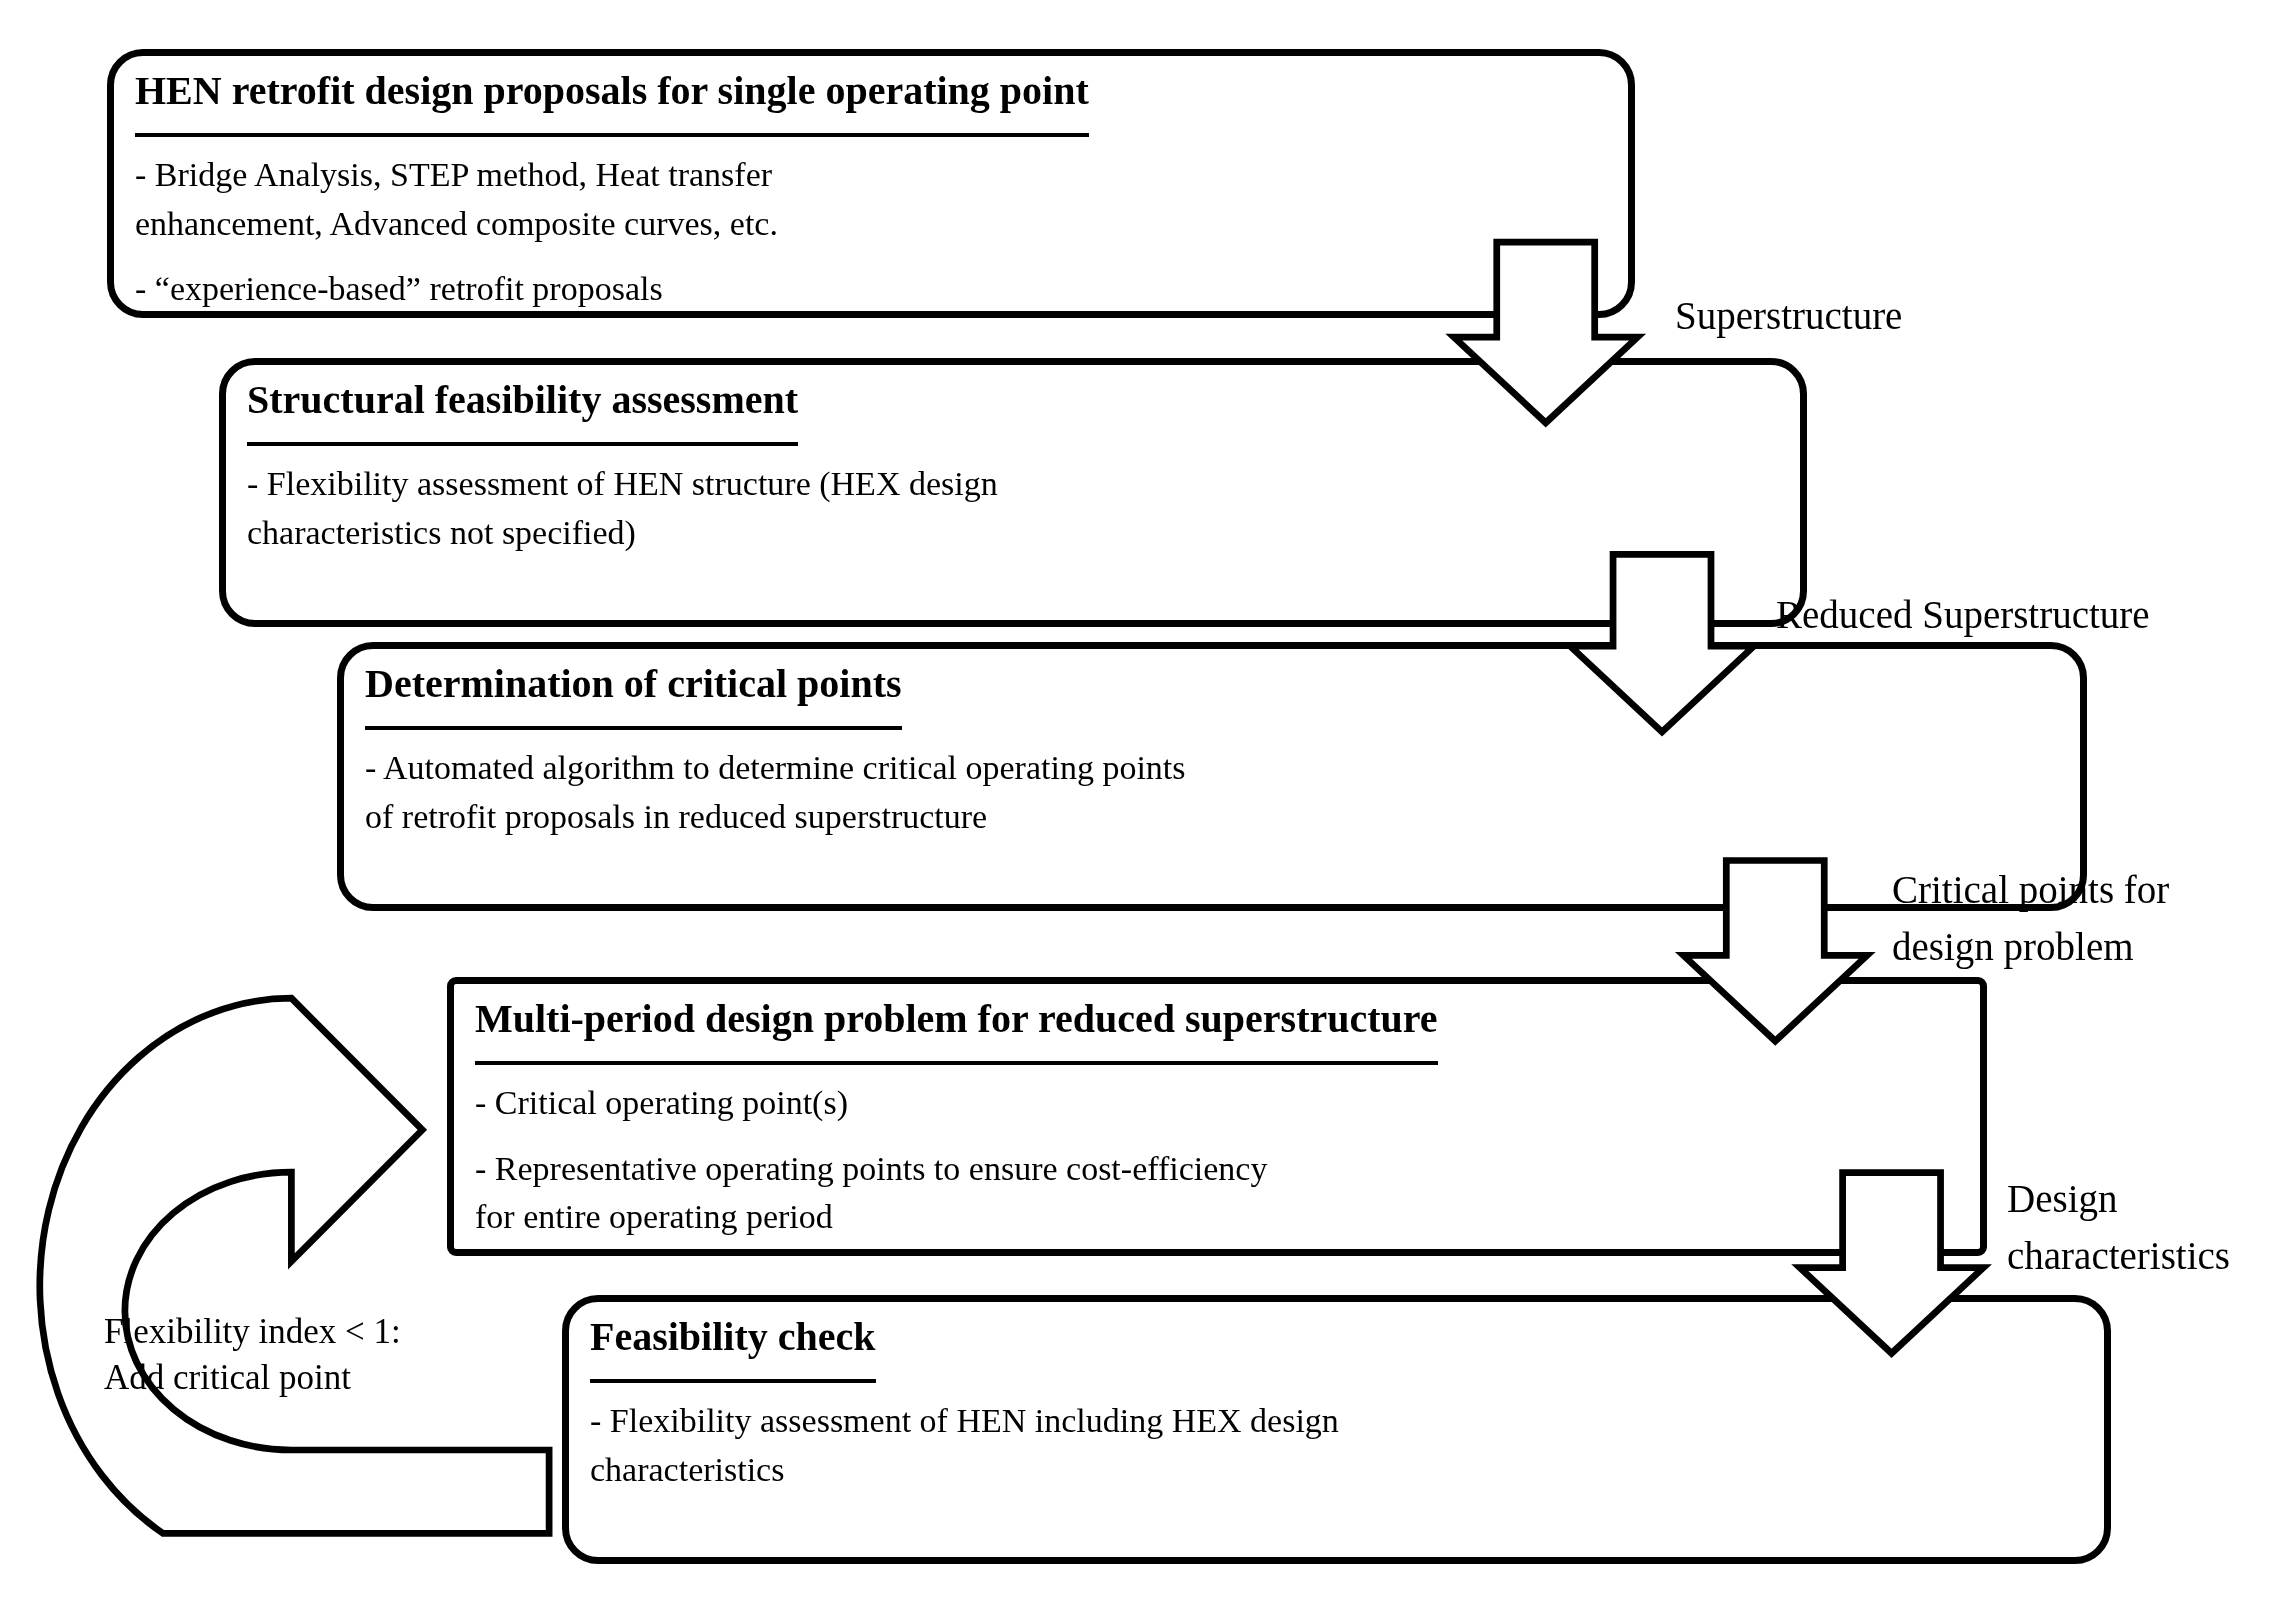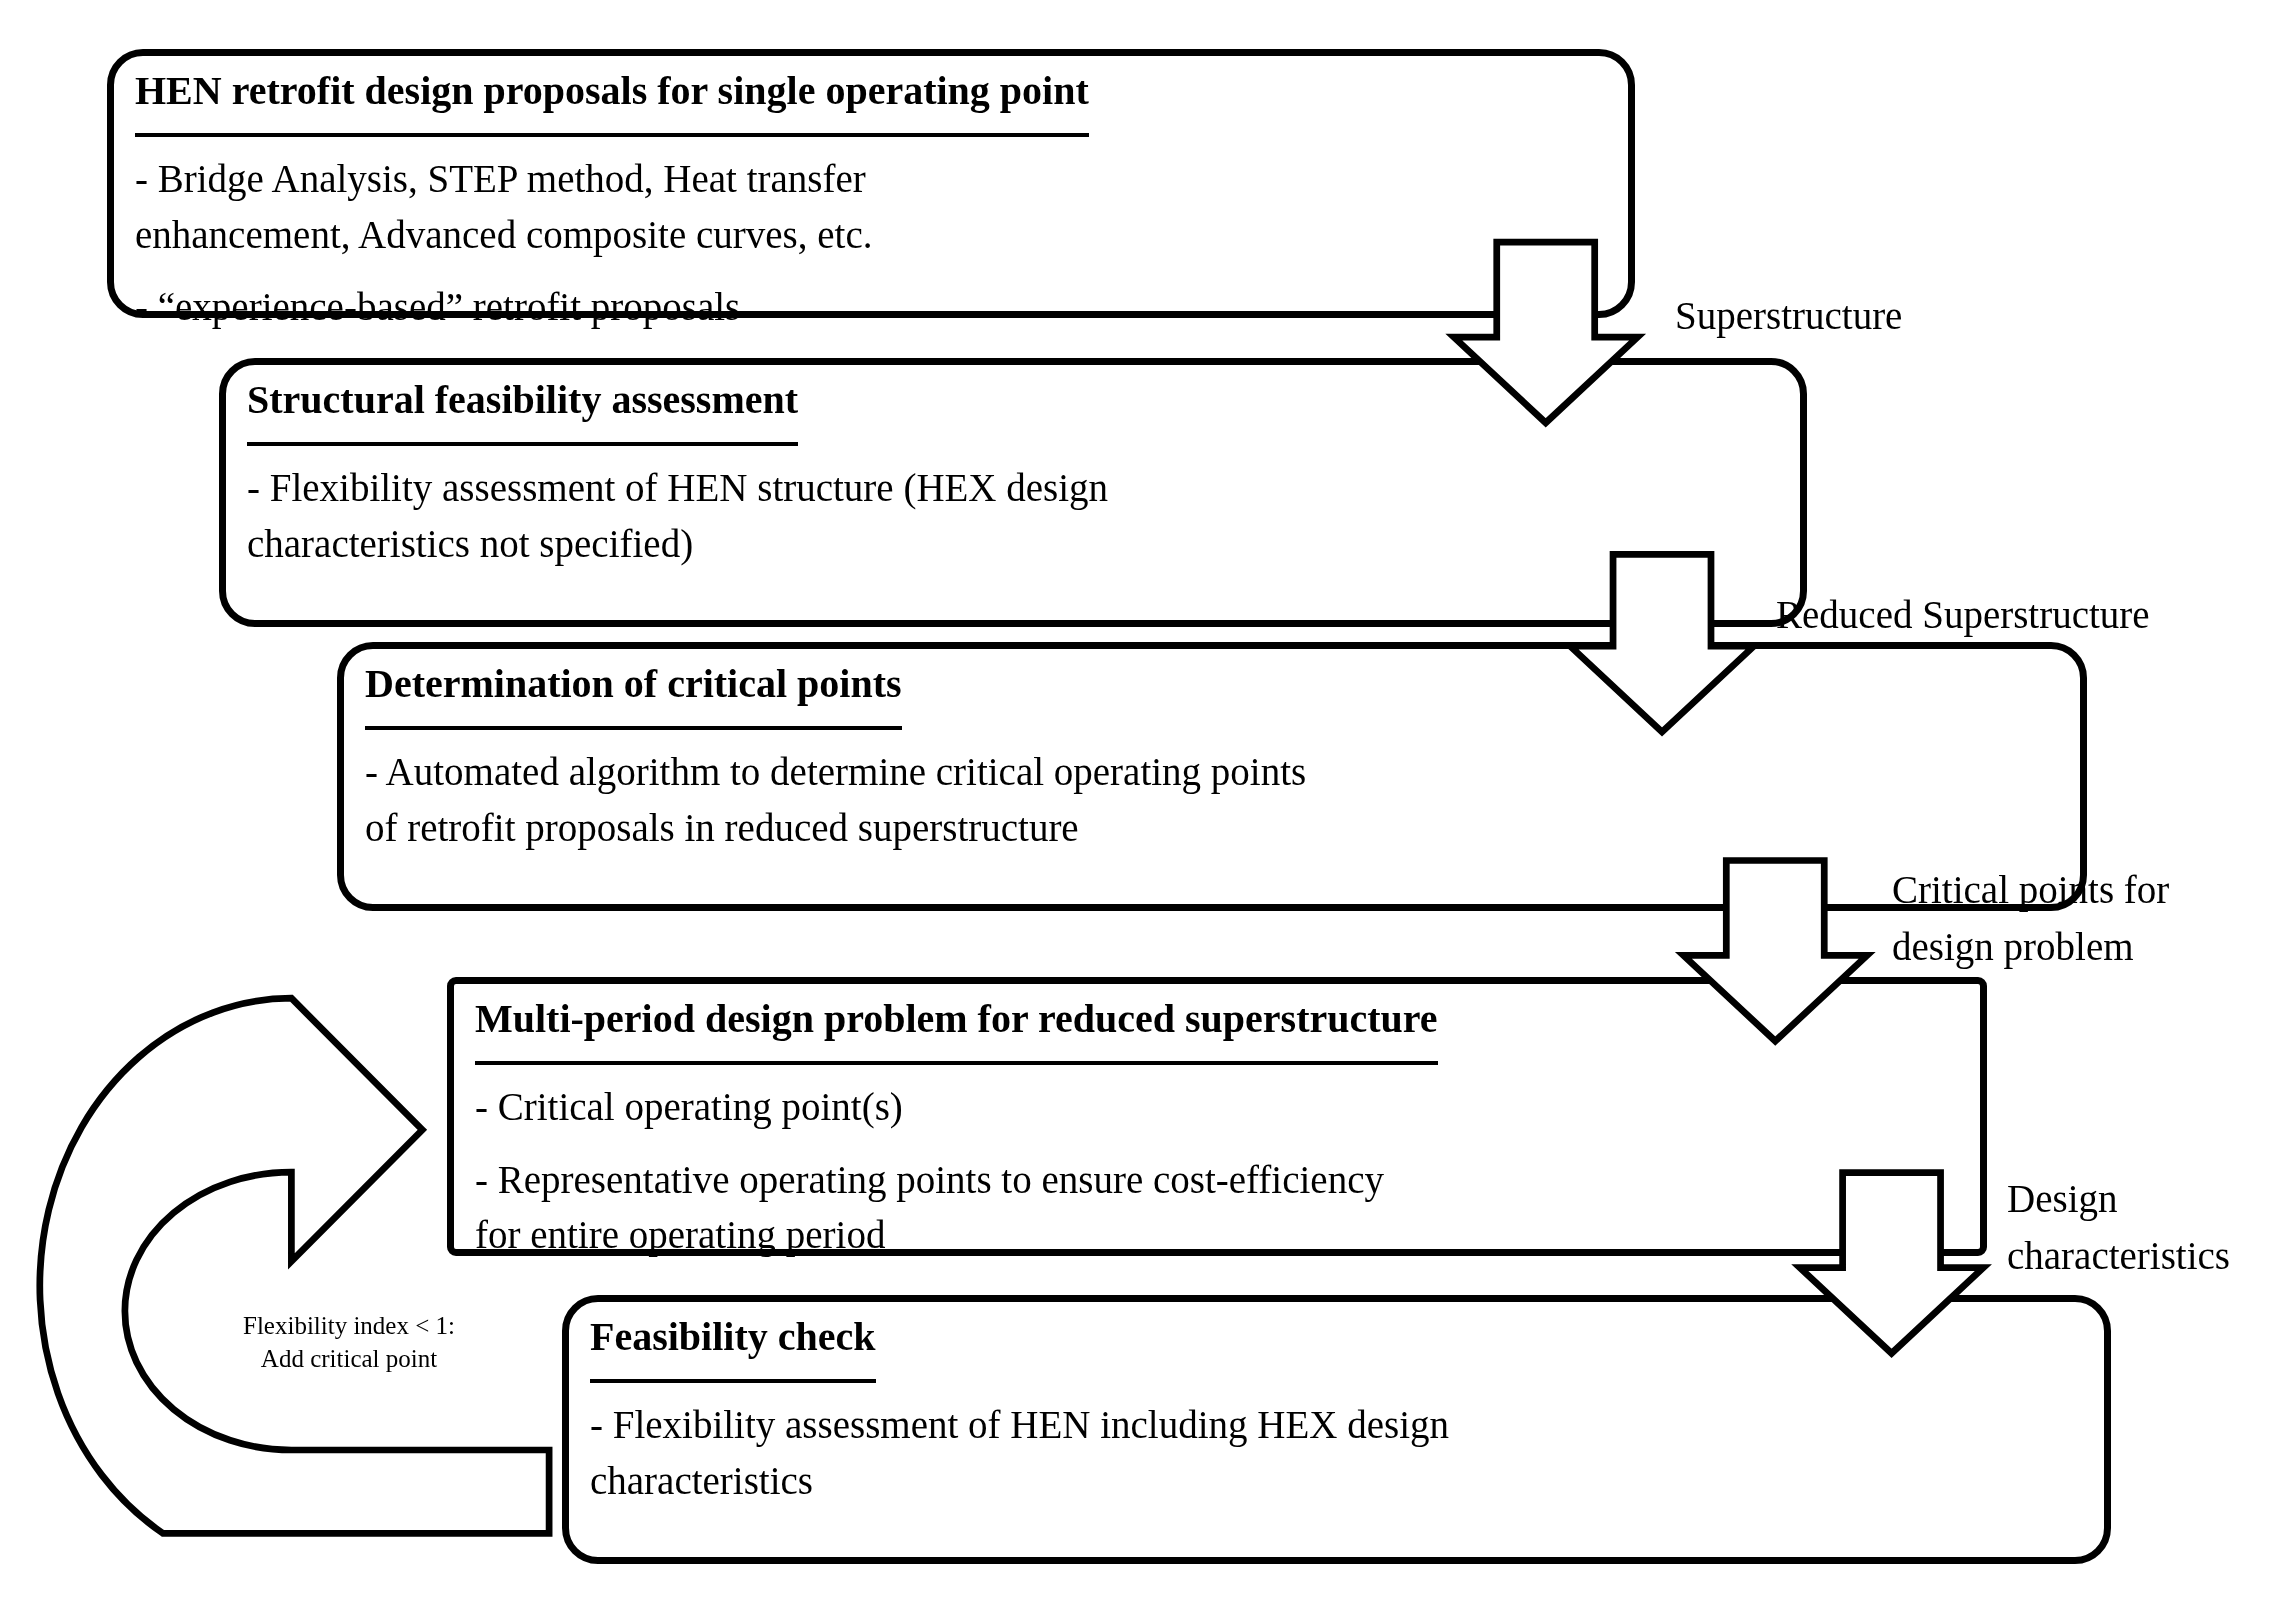--- a/index.html
+++ b/index.html
@@ -22,21 +22,21 @@
     z-index: 1;
   }
   .box-title {
     display: inline-block;
     font-size: 40px;
     font-weight: 700;
     line-height: 1.25;
     border-bottom: 4.9px solid #000000;
     padding-bottom: 17px;
   }
-  .bullet { font-size: 39px; line-height: 1.42; margin-top: 17px; }
+  .bullet { font-size: 34px; line-height: 1.42; margin-top: 17px; }
   .bullet:first-of-type { margin-top: 14.7px; }
   .bullet .line { white-space: nowrap; }
   .arrows-layer {
     position: absolute;
     left: 0; top: 0;
     z-index: 2;
   }
   .arrows-layer path {
     fill: #ffffff;
     stroke: #000000;
@@ -45,23 +45,22 @@
   }
   .side-label {
     position: absolute;
     font-size: 39px;
     line-height: 1.46;
     white-space: nowrap;
     z-index: 3;
   }
   .loop-label {
     position: absolute;
-    font-size: 25px;
+    font-size: 35px;
     line-height: 1.32;
-    text-align: center;
     white-space: nowrap;
     z-index: 3;
   }
 </style>
 </head>
 <body>
 
 <div class="canvas">
 
   <div class="box" style="left:107px; top:49px; width:1528px; height:269px;">

